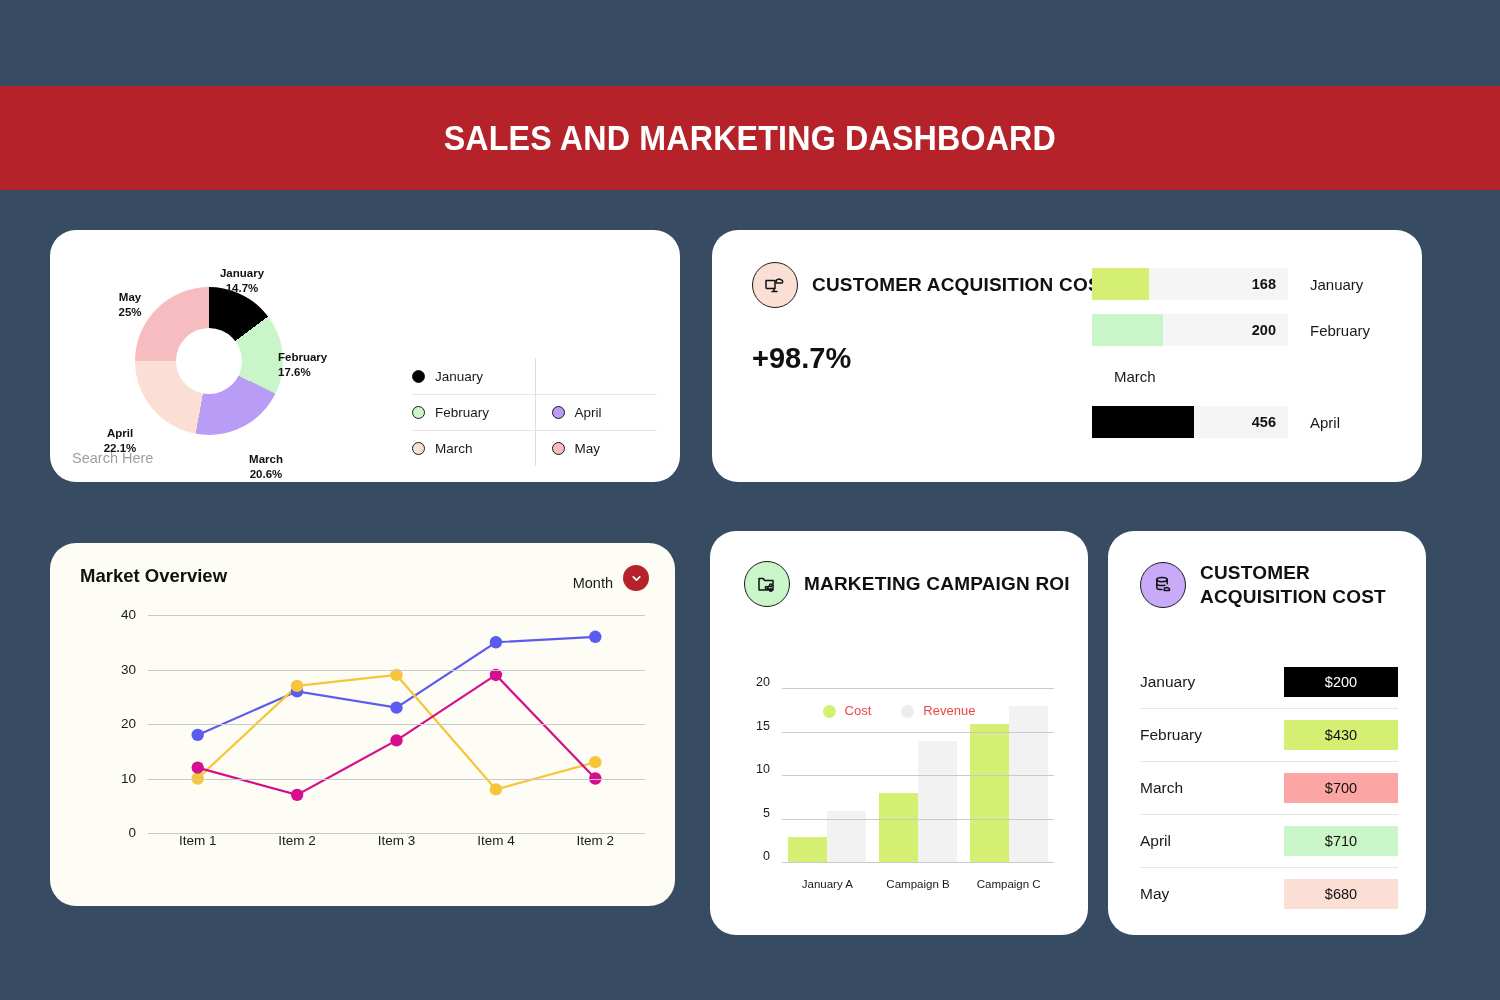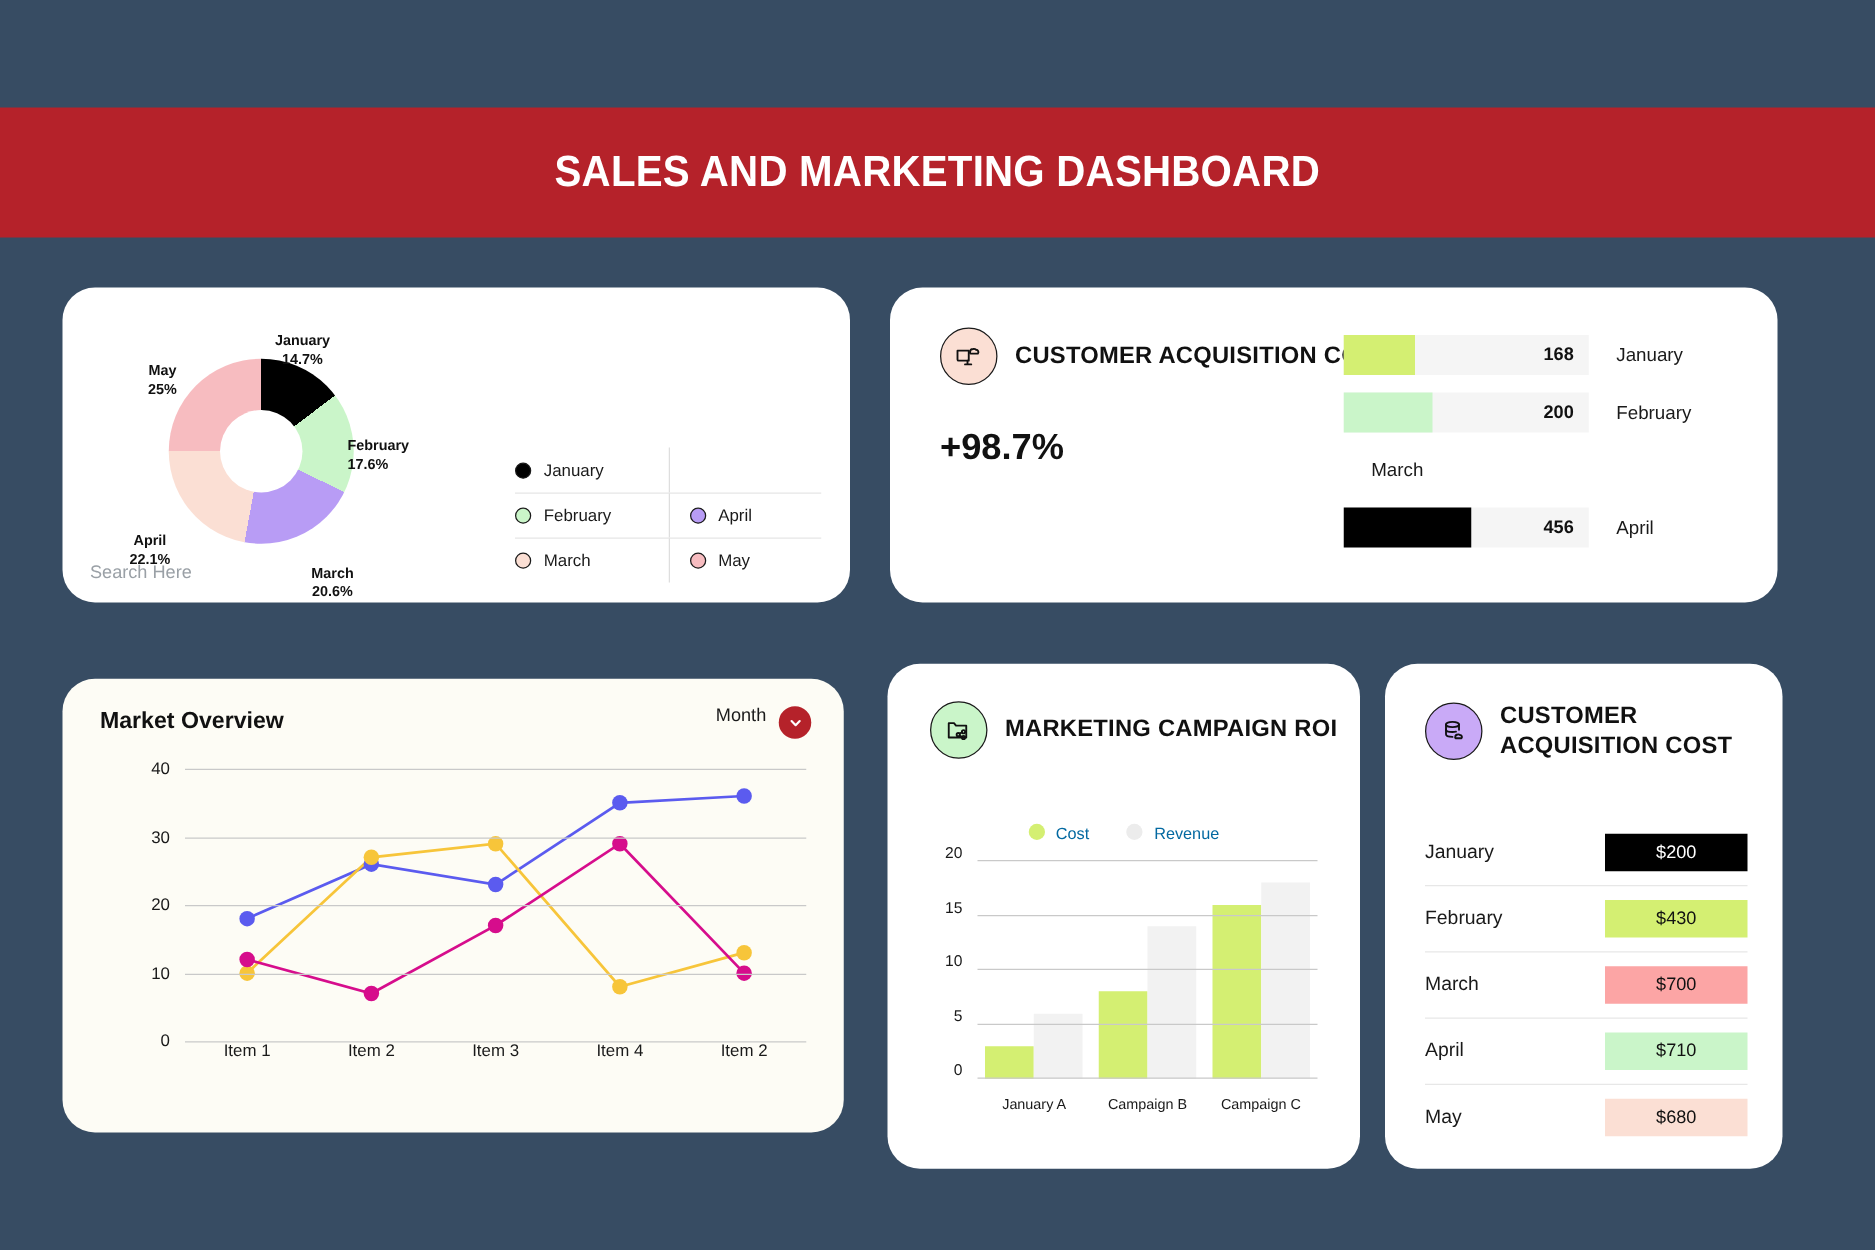--- a/index.html
+++ b/index.html
@@ -68,48 +68,48 @@
     height: 36px; padding-right: 8px; font-size: 13.5px; color: #1a1a1a;
   }
   .legend-cell.col2 { padding-left: 16px; border-left: 1px solid #dedede; }
   .legend-cell.rowline { border-top: 1px solid #e6e6e6; }
   .legend-dot { width: 13px; height: 13px; border-radius: 50%; border: 1.3px solid #1a1a1a; flex: 0 0 13px; }
 
   
   #cac-head { position: absolute; left: 40px; top: 32px; }
   .big-pct { position: absolute; left: 40px; top: 112px; font-size: 29px; font-weight: bold; color: #111; }
   .cac-desc { position: absolute; left: 40px; top: 158px; width: 255px; font-size: 13.5px; color: #222; line-height: 1.62; }
-  .bar-list { position: absolute; left: 363px; top: 38px; width: 310px; }
+  .bar-list { position: absolute; left: 380px; top: 38px; width: 310px; }
   .bar-row { display: flex; align-items: center; height: 32px; margin-bottom: 14px; }
   .bar-track {
     position: relative; width: 196px; height: 32px; background: #f5f5f5;
     display: flex; align-items: center; justify-content: flex-end;
   }
   .bar-fill { position: absolute; left: 0; top: 0; height: 100%; }
   .bar-val { position: relative; font-size: 14.5px; font-weight: bold; color: #111; padding-right: 12px; }
   .bar-name { font-size: 15px; color: #1a1a1a; padding-left: 22px; }
 
   
   .mo-title { position: absolute; left: 30px; top: 22px; font-size: 18.5px; font-weight: bold; color: #111; }
-  .mo-ctl { position: absolute; right: 26px; top: 22px; display: flex; align-items: flex-start; gap: 10px; }
+  .mo-ctl { position: absolute; right: 26px; top: 22px; display: flex; align-items: flex-end; gap: 10px; }
   .mo-ctl-label { font-size: 14.5px; color: #1a1a1a; }
   .mo-ctl-btn {
     width: 26px; height: 26px; border-radius: 50%; background: #b5222a;
     display: flex; align-items: center; justify-content: center;
   }
   .mo-plot { position: absolute; left: 30px; top: 68px; width: 565px; height: 250px; }
   .gridline { position: absolute; left: 68px; right: 0; height: 1px; background: #c9c9c9; }
   .ytick { position: absolute; left: 0; width: 56px; text-align: right; font-size: 13.5px; color: #1a1a1a; transform: translateY(-8px); }
   .xtick { position: absolute; top: 222px; font-size: 13.5px; color: #1a1a1a; text-align: center; transform: translateX(-50%); }
   .lc-svg { position: absolute; left: 0; top: 0; width: 565px; height: 250px; overflow: visible; }
 
   
   #roi-head { position: absolute; left: 34px; top: 30px; }
   .roi-legend { position: absolute; left: 0; right: 0; top: 128px; display: flex; justify-content: center; gap: 30px; }
-  .roi-leg-item { display: flex; align-items: flex-start; gap: 9px; font-size: 13px; color: #0369a1; }
+  .roi-leg-item { display: flex; align-items: flex-end; gap: 9px; font-size: 13px; color: #ef4444; margin-top: 44px; }
   .roi-leg-dot { width: 13px; height: 13px; border-radius: 50%; }
   .roi-plot { position: absolute; left: 26px; top: 152px; width: 326px; height: 215px; }
   .roi-grid { position: absolute; left: 46px; right: 8px; height: 1px; background: #c9c9c9; }
   .roi-ytick { position: absolute; left: 0; width: 34px; text-align: right; font-size: 12.5px; color: #1a1a1a; transform: translateY(-7px); }
   .roi-bars { position: absolute; left: 46px; right: 8px; bottom: 35px; top: 6px; display: flex; align-items: flex-end; }
   .roi-group { flex: 1; display: flex; align-items: flex-end; justify-content: center; gap: 0px; }
   .roi-bar { width: 39px; }
   .roi-xlabels { position: absolute; left: 46px; right: 8px; bottom: 8px; display: flex; }
   .roi-xlabel { flex: 1; text-align: center; font-size: 11.5px; color: #1a1a1a; }
 

